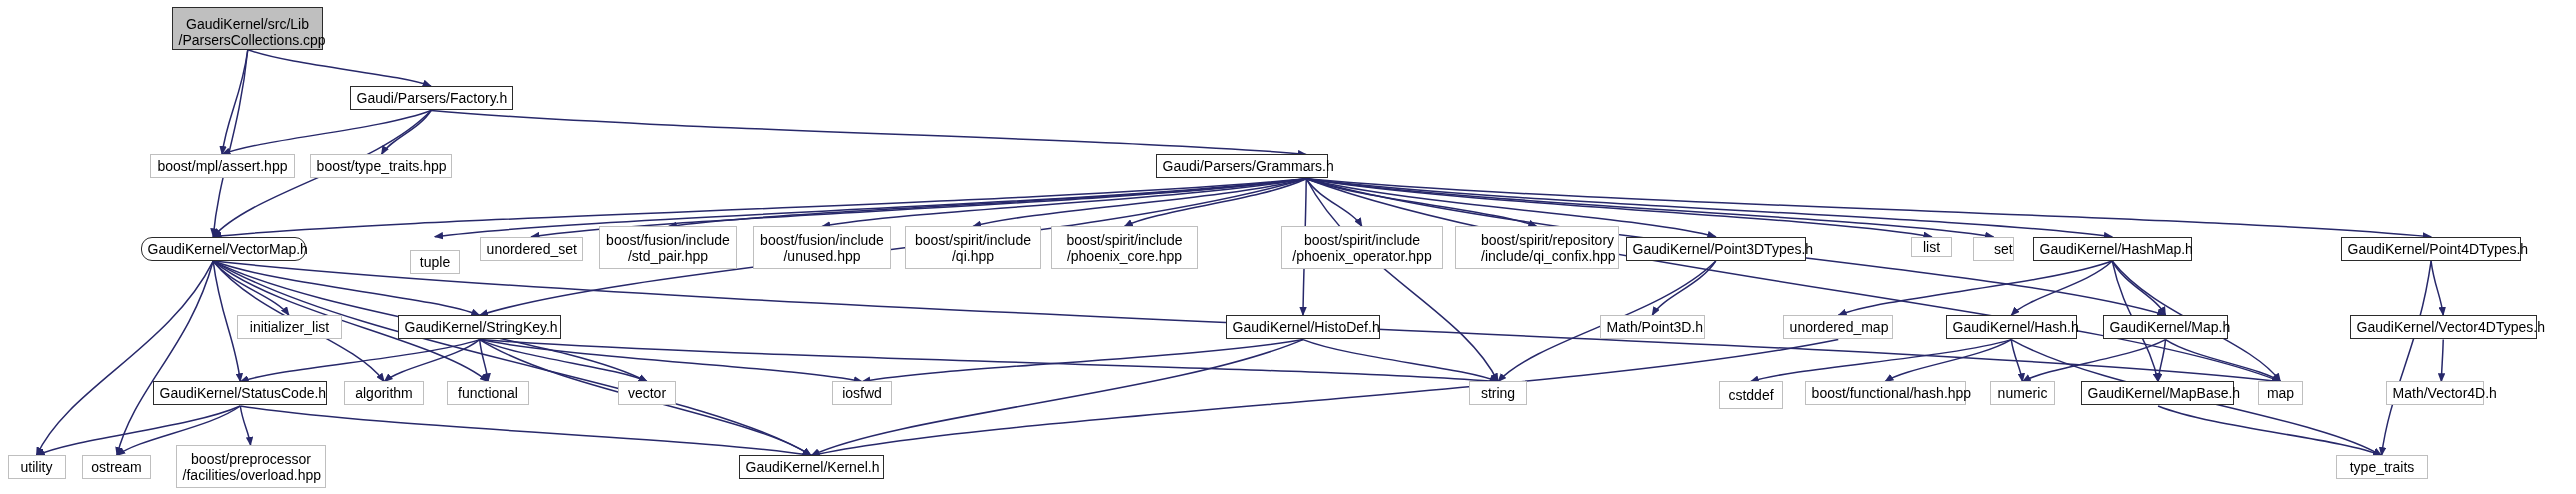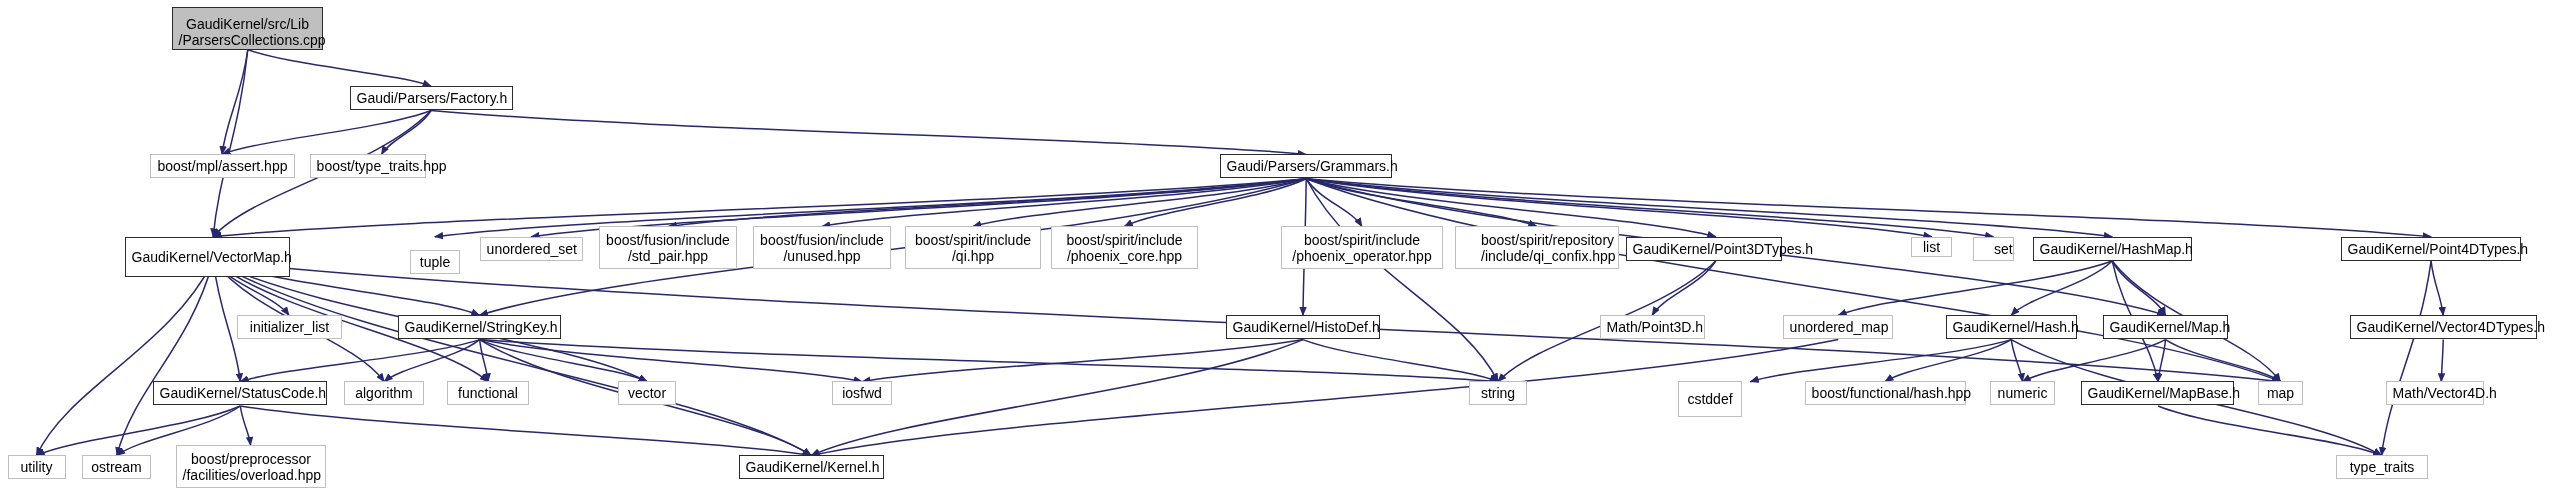--- a/index.html
+++ b/index.html
@@ -132,57 +132,57 @@
         <path d="M2613,363 C2612.5,383.25 2611.36,392.25 2611,408" marker-end="url(#ah)"></path>
         <path d="M2600,279 C2586.75,372.6 2556.54,414.2 2547,487" marker-end="url(#ah)"></path>
         <path d="M1966,363 C1691.375,418.8 1065.23,443.6 867.5,487" marker-end="url(#ah)"></path>
       </g>
   </svg>
   <div id="nodes">
       <div class="node root" style="left: 172px; top: 6.5px; width: 151px; height: 43px; align-items: flex-end;"><span class="lbl">GaudiKernel/src/Lib
 /ParsersCollections.cpp</span></div>
       <div class="node strong" style="left: 350px; top: 86px; width: 163px; height: 24px;"><span class="lbl">Gaudi/Parsers/Factory.h</span></div>
       <div class="node" style="left: 150px; top: 154px; width: 145px; height: 24px;"><span class="lbl">boost/mpl/assert.hpp</span></div>
-      <div class="node" style="left: 310px; top: 154px; width: 116px; height: 24px;"><span class="lbl">boost/type_traits.hpp</span></div>
-      <div class="node strong" style="left: 1220px; top: 154px; width: 172px; height: 24px;"><span class="lbl">Gaudi/Parsers/Grammars.h</span></div>
-      <div class="node strong" style="left: 125px; top: 237px; width: 165px; height: 40px;"><span class="lbl">GaudiKernel/VectorMap.h</span></div>
+      <div class="node" style="left: 310px; top: 154px; width: 142px; height: 24px;"><span class="lbl">boost/type_traits.hpp</span></div>
+      <div class="node strong" style="left: 1156px; top: 154px; width: 172px; height: 24px;"><span class="lbl">Gaudi/Parsers/Grammars.h</span></div>
+      <div class="node strong" style="left: 141px; top: 237px; width: 165px; height: 24px; border-radius: 11px;"><span class="lbl">GaudiKernel/VectorMap.h</span></div>
       <div class="node" style="left: 410px; top: 237px; width: 50px; height: 24px; margin-top: 13px;"><span class="lbl">tuple</span></div>
       <div class="node" style="left: 480px; top: 237px; width: 103px; height: 24px;"><span class="lbl">unordered_set</span></div>
       <div class="node" style="left: 599px; top: 226px; width: 138px; height: 43px;"><span class="lbl">boost/fusion/include
 /std_pair.hpp</span></div>
       <div class="node" style="left: 753px; top: 226px; width: 138px; height: 43px;"><span class="lbl">boost/fusion/include
 /unused.hpp</span></div>
       <div class="node" style="left: 905px; top: 226px; width: 136px; height: 43px;"><span class="lbl">boost/spirit/include
 /qi.hpp</span></div>
       <div class="node" style="left: 1051px; top: 226px; width: 147px; height: 43px;"><span class="lbl">boost/spirit/include
 /phoenix_core.hpp</span></div>
       <div class="node" style="left: 1281px; top: 226px; width: 162px; height: 43px;"><span class="lbl">boost/spirit/include
 /phoenix_operator.hpp</span></div>
       <div class="node" style="left: 1455px; top: 226px; width: 164px; height: 43px; padding-left: 25px;"><span class="lbl">boost/spirit/repository
 /include/qi_confix.hpp</span></div>
-      <div class="node strong" style="left: 1626px; top: 237px; width: 156px; height: 24px;"><span class="lbl">GaudiKernel/Point3DTypes.h</span></div>
+      <div class="node strong" style="left: 1626px; top: 237px; width: 180px; height: 24px;"><span class="lbl">GaudiKernel/Point3DTypes.h</span></div>
       <div class="node" style="left: 1911px; top: 237px; width: 41px; height: 20px;"><span class="lbl">list</span></div>
       <div class="node" style="left: 1973px; top: 237px; width: 41px; height: 24px; padding-left: 20px;"><span class="lbl">set</span></div>
       <div class="node strong" style="left: 2033px; top: 237px; width: 159px; height: 24px;"><span class="lbl">GaudiKernel/HashMap.h</span></div>
       <div class="node strong" style="left: 2341px; top: 237px; width: 180px; height: 24px; text-align: right;"><span class="lbl">GaudiKernel/Point4DTypes.h</span></div>
       <div class="node" style="left: 237px; top: 315px; width: 105px; height: 24px;"><span class="lbl">initializer_list</span></div>
       <div class="node strong" style="left: 398px; top: 315px; width: 163px; height: 24px;"><span class="lbl">GaudiKernel/StringKey.h</span></div>
       <div class="node strong" style="left: 1226px; top: 315px; width: 154px; height: 24px;"><span class="lbl">GaudiKernel/HistoDef.h</span></div>
       <div class="node" style="left: 1600px; top: 315px; width: 105px; height: 24px;"><span class="lbl">Math/Point3D.h</span></div>
       <div class="node" style="left: 1783px; top: 315px; width: 110px; height: 24px;"><span class="lbl">unordered_map</span></div>
       <div class="node strong" style="left: 1946px; top: 315px; width: 131px; height: 24px;"><span class="lbl">GaudiKernel/Hash.h</span></div>
       <div class="node strong" style="left: 2103px; top: 315px; width: 125px; height: 24px;"><span class="lbl">GaudiKernel/Map.h</span></div>
       <div class="node strong" style="left: 2350px; top: 315px; width: 187px; height: 24px;"><span class="lbl">GaudiKernel/Vector4DTypes.h</span></div>
       <div class="node strong" style="left: 153px; top: 381px; width: 174px; height: 24px;"><span class="lbl">GaudiKernel/StatusCode.h</span></div>
       <div class="node" style="left: 344px; top: 381px; width: 80px; height: 24px;"><span class="lbl">algorithm</span></div>
       <div class="node" style="left: 447px; top: 381px; width: 82px; height: 24px;"><span class="lbl">functional</span></div>
       <div class="node" style="left: 618px; top: 381px; width: 58px; height: 24px;"><span class="lbl">vector</span></div>
       <div class="node" style="left: 832px; top: 381px; width: 60px; height: 24px;"><span class="lbl">iosfwd</span></div>
       <div class="node" style="left: 1469px; top: 381px; width: 58px; height: 24px;"><span class="lbl">string</span></div>
-      <div class="node" style="left: 1678px; top: 381px; width: 64px; height: 36px;"><span class="lbl">cstddef</span></div>
+      <div class="node" style="left: 1719px; top: 381px; width: 64px; height: 28px;"><span class="lbl">cstddef</span></div>
       <div class="node" style="left: 1805px; top: 381px; width: 161px; height: 24px;"><span class="lbl">boost/functional/hash.hpp</span></div>
       <div class="node" style="left: 1990px; top: 381px; width: 65px; height: 24px;"><span class="lbl">numeric</span></div>
       <div class="node strong" style="left: 2081px; top: 381px; width: 153px; height: 24px;"><span class="lbl">GaudiKernel/MapBase.h</span></div>
       <div class="node" style="left: 2258px; top: 381px; width: 45px; height: 24px;"><span class="lbl">map</span></div>
       <div class="node" style="left: 2386px; top: 381px; width: 98px; height: 24px;"><span class="lbl">Math/Vector4D.h</span></div>
       <div class="node" style="left: 7.5px; top: 455px; width: 58px; height: 24px;"><span class="lbl">utility</span></div>
       <div class="node" style="left: 82px; top: 455px; width: 69px; height: 24px;"><span class="lbl">ostream</span></div>
       <div class="node" style="left: 176px; top: 445px; width: 150px; height: 43px;"><span class="lbl">boost/preprocessor
 /facilities/overload.hpp</span></div>
       <div class="node strong" style="left: 739px; top: 455px; width: 145px; height: 24px; align-items: center;"><span class="lbl">GaudiKernel/Kernel.h</span></div>

